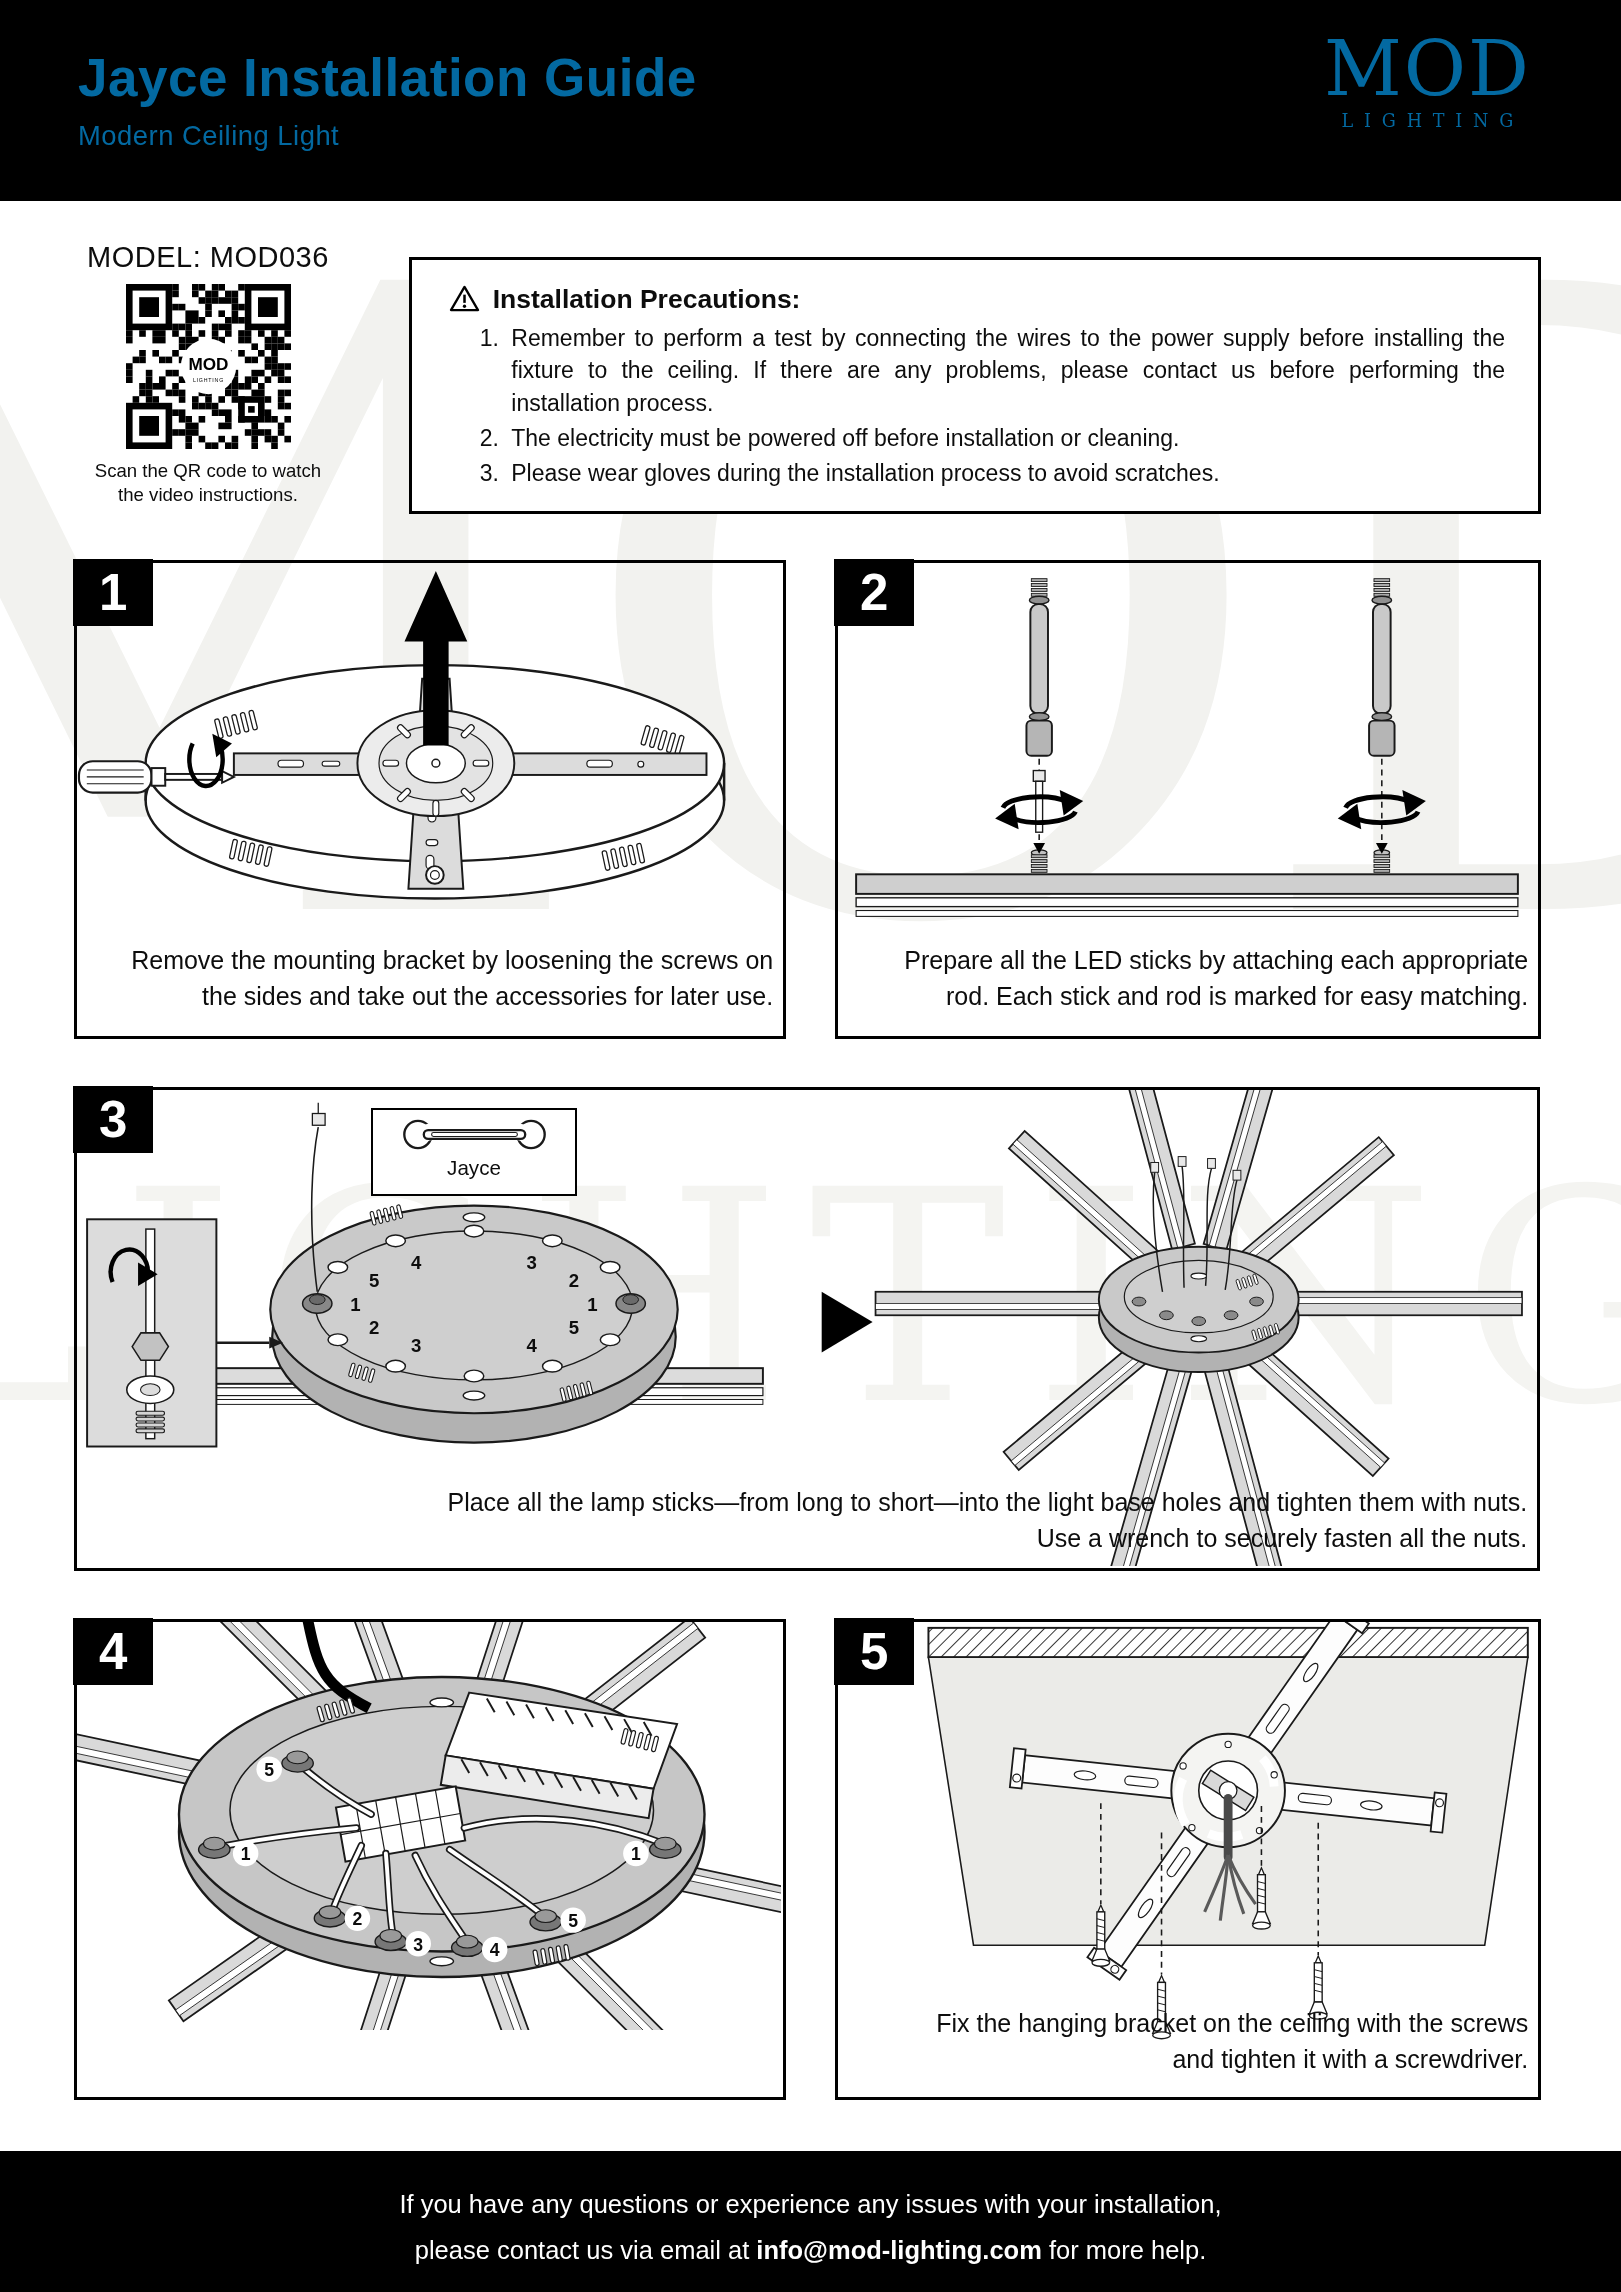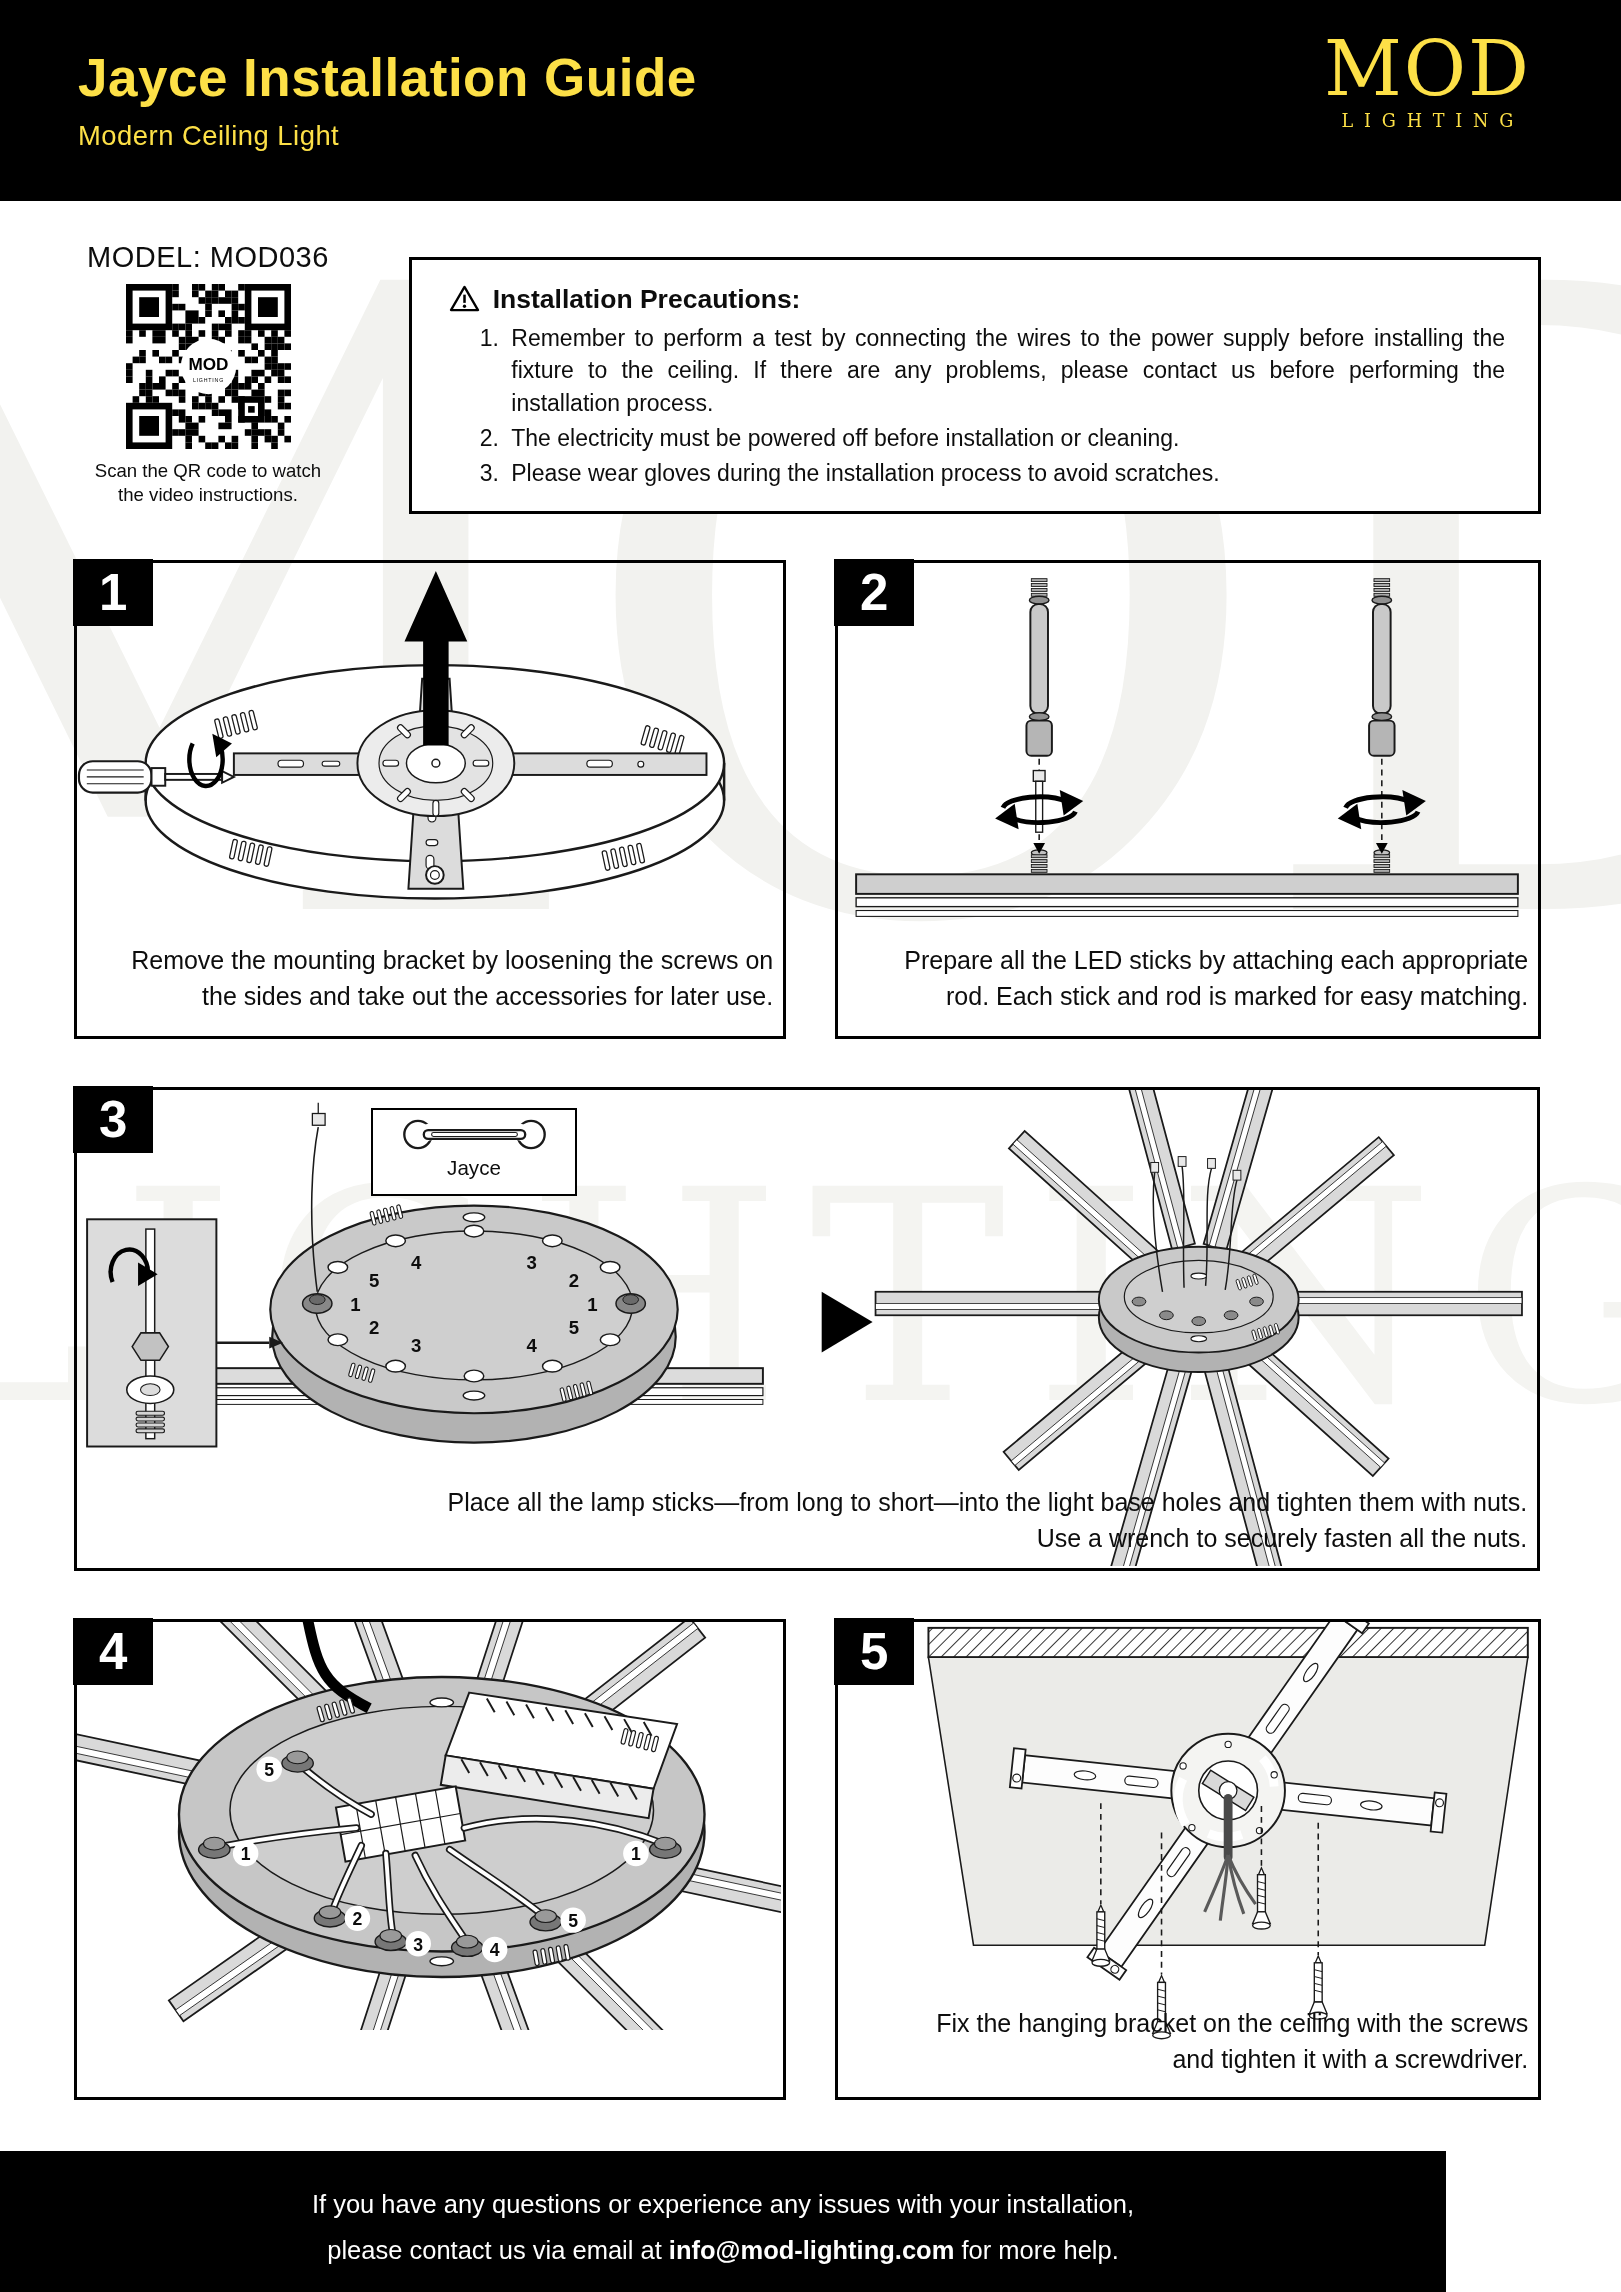--- a/index.html
+++ b/index.html
@@ -4,21 +4,21 @@
 <style>
   html,body{margin:0;padding:0;background:#888;}
   .page{position:relative;width:1621px;height:2293px;margin:0 auto;background:#fff;
         font-family:"Liberation Sans",sans-serif;color:#0d0d0d;overflow:hidden;}
   
   .wm{position:absolute;z-index:0;color:#f2f2ef;font-family:"DejaVu Serif","Liberation Serif",serif;
       white-space:nowrap;pointer-events:none;user-select:none;}
   .wm1{top:108px;left:50%;transform:translateX(-50%);font-size:863px;letter-spacing:-29px;}
   .wm2{top:1127px;left:50%;transform:translateX(-50%);font-size:294px;letter-spacing:27.4px;color:#f4f4f1;}
   
-  .header{position:absolute;left:0;top:0;width:1621px;height:201px;background:#000;color:#fde047;z-index:2;}
+  .header{position:absolute;left:0;top:0;width:1621px;height:201px;background:#000;color:#0369a1;z-index:2;}
   .header-title{position:absolute;left:78px;top:47px;font-size:53px;font-weight:bold;letter-spacing:0.5px;}
   .header-sub{position:absolute;left:78px;top:120px;font-size:27.4px;letter-spacing:0.5px;}
   .logo{position:absolute;right:71px;top:29px;width:245px;text-align:center;
         font-family:"DejaVu Serif","Liberation Serif",serif;}
   .logo-main{font-size:76px;line-height:1.05;font-weight:normal;letter-spacing:2px;}
   .logo-sub{font-size:17.6px;letter-spacing:10.8px;margin-top:2px;margin-right:-10.8px;}
   
   .model{position:absolute;left:61px;top:241px;width:294px;text-align:center;z-index:2;}
   .model-label{font-size:29px;letter-spacing:0.5px;}
   .qr{display:block;margin:9.8px auto 9.8px;width:165px;height:165px;}
@@ -41,21 +41,21 @@
   .caption{position:absolute;left:9.8px;right:9.8px;text-align:right;font-size:25px;line-height:1.42;color:#0d0d0d;}
   #step1 .caption{bottom:21.6px;} #step2 .caption{bottom:21.6px;} #step3 .caption{bottom:12px;margin-top:16px;}
   #step4 .caption{bottom:27.4px;} #step5 .caption{bottom:19.6px;}
   .illus{position:absolute;left:0;top:0;}
   
   .wrench-box{position:absolute;left:294px;top:17.6px;width:202px;height:84px;border:2.9px solid #000;
               background:#fff;text-align:center;z-index:4;}
   .wrench-box svg{margin-top:5.9px;}
   .wrench-label{font-size:20.6px;margin-top:-2px;}
   
-  .footer{position:absolute;left:0;top:2151px;width:1446px;height:141px;background:#000;color:#fff;
+  .footer{position:absolute;left:0;top:2151px;width:1621px;height:141px;background:#000;color:#fff;
           text-align:center;font-size:25.5px;line-height:1.8;box-sizing:border-box;padding-top:31px;z-index:2;}
   .footer b{font-weight:bold;}
   svg text{font-family:"Liberation Sans",sans-serif;}
 </style>
 </head>
 <body>
 
 <div class="page">
 
   <div class="wm wm1">MOD</div>

